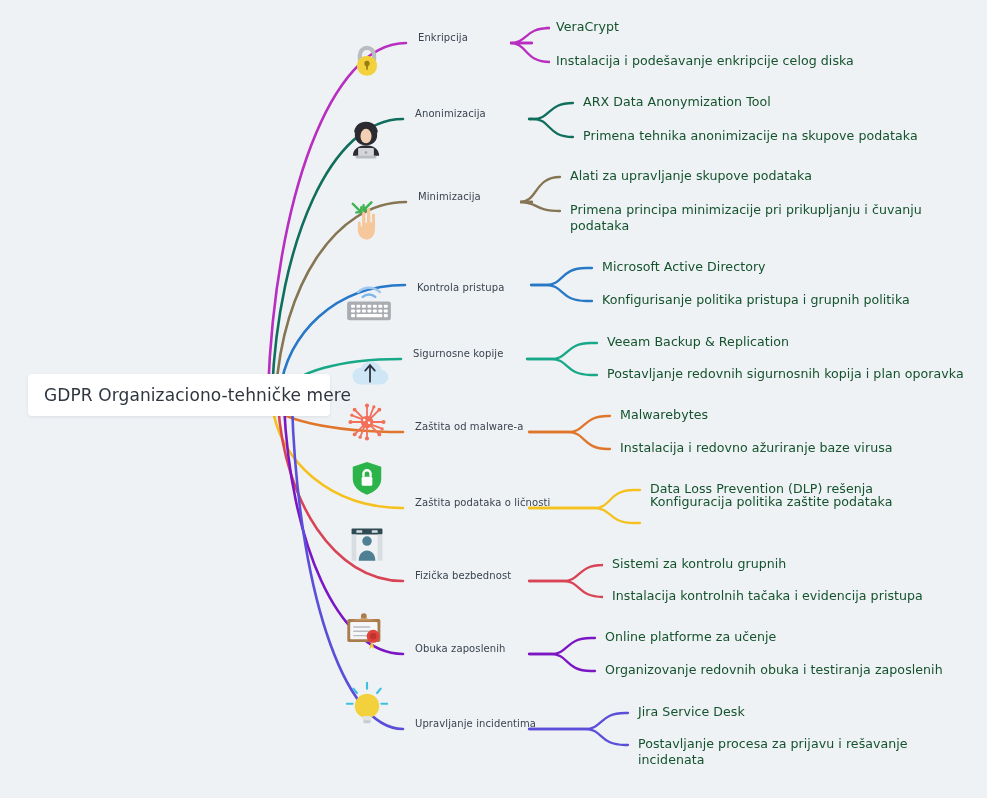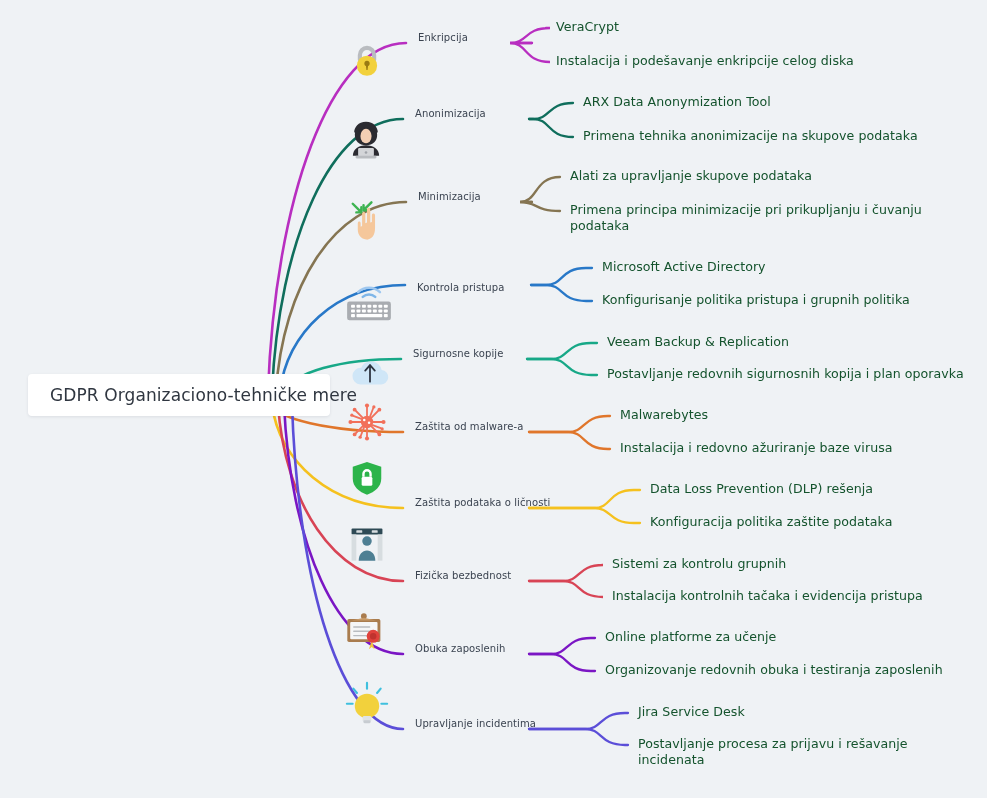--- a/index.html
+++ b/index.html
@@ -51,21 +51,21 @@
     background: #ffffff;
     border-radius: 4px;
     box-shadow: 0 1px 3px rgba(40,50,70,0.10);
     display: flex;
     align-items: center;
     z-index: 40;
   }
   #central-node .ctext {
     font-size: 17px;
     color: #2f3640;
-    padding-left: 22px;
+    padding-left: 16px;
     letter-spacing: 0.1px;
     white-space: nowrap;
   }
   .icon-wrap {
     position: absolute;
     z-index: 30;
   }
 </style>
 </head>
 <body>
@@ -243,21 +243,21 @@
       <div class="node-text leaf-label" style="left: 602px; top: 259px; max-width: 375px; white-space: normal;">Microsoft Active Directory</div>
       <div class="node-text leaf-label" style="left: 602px; top: 292px; max-width: 375px; white-space: normal;">Konfigurisanje politika pristupa i grupnih politika</div>
       <div class="node-text branch-label" style="left: 413px; top: 348px;">Sigurnosne kopije</div>
       <div class="node-text leaf-label" style="left: 607px; top: 334px; max-width: 370px; white-space: normal;">Veeam Backup &amp; Replication</div>
       <div class="node-text leaf-label" style="left: 607px; top: 366px; max-width: 370px; white-space: normal;">Postavljanje redovnih sigurnosnih kopija i plan oporavka</div>
       <div class="node-text branch-label" style="left: 415px; top: 421px;">Zaštita od malware-a</div>
       <div class="node-text leaf-label" style="left: 620px; top: 407px; max-width: 357px; white-space: normal;">Malwarebytes</div>
       <div class="node-text leaf-label" style="left: 620px; top: 440px; max-width: 357px; white-space: normal;">Instalacija i redovno ažuriranje baze virusa</div>
       <div class="node-text branch-label" style="left: 415px; top: 497px;">Zaštita podataka o ličnosti</div>
       <div class="node-text leaf-label" style="left: 650px; top: 481px; max-width: 327px; white-space: normal;">Data Loss Prevention (DLP) rešenja</div>
-      <div class="node-text leaf-label" style="left: 650px; top: 514px; max-width: 327px; white-space: normal;">Konfiguracija politika zaštite podataka</div>
+      <div class="node-text leaf-label" style="left: 650px; top: 494px; max-width: 327px; white-space: normal;">Konfiguracija politika zaštite podataka</div>
       <div class="node-text branch-label" style="left: 415px; top: 570px;">Fizička bezbednost</div>
       <div class="node-text leaf-label" style="left: 612px; top: 556px; max-width: 365px; white-space: normal;">Sistemi za kontrolu grupnih</div>
       <div class="node-text leaf-label" style="left: 612px; top: 588px; max-width: 365px; white-space: normal;">Instalacija kontrolnih tačaka i evidencija pristupa</div>
       <div class="node-text branch-label" style="left: 415px; top: 643px;">Obuka zaposlenih</div>
       <div class="node-text leaf-label" style="left: 605px; top: 629px; max-width: 372px; white-space: normal;">Online platforme za učenje</div>
       <div class="node-text leaf-label" style="left: 605px; top: 662px; max-width: 372px; white-space: normal;">Organizovanje redovnih obuka i testiranja zaposlenih</div>
       <div class="node-text branch-label" style="left: 415px; top: 718px;">Upravljanje incidentima</div>
       <div class="node-text leaf-label" style="left: 638px; top: 704px; max-width: 339px; white-space: normal;">Jira Service Desk</div>
       <div class="node-text leaf-label" style="left: 638px; top: 736px; max-width: 339px; white-space: normal;">Postavljanje procesa za prijavu i rešavanje incidenata</div>
     </div>

